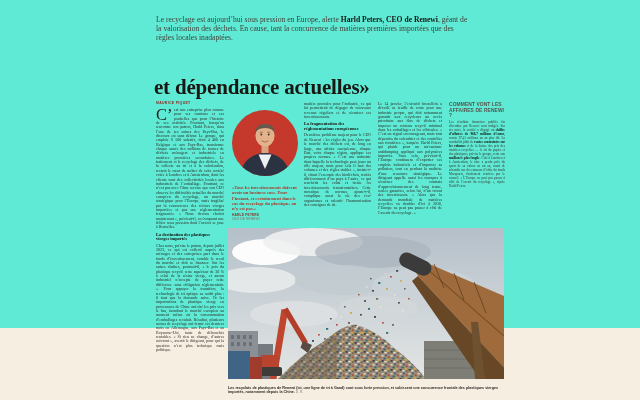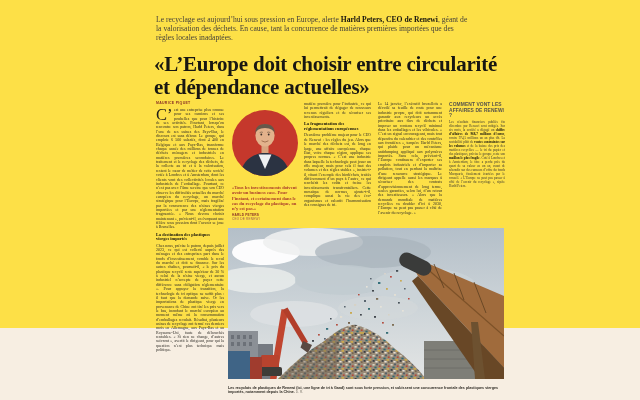--- a/index.html
+++ b/index.html
@@ -1,17 +1,17 @@
 <!DOCTYPE html>
 <html><head>
 <meta charset="utf-8">
 <style>
   html,body{margin:0;padding:0;}
   body{width:640px;height:400px;background:#f7eee2;font-family:"Liberation Serif",serif;overflow:hidden;}
-  .page{position:relative;width:640px;height:328px;background:#fde047;}
+  .page{position:relative;width:640px;height:328px;background:#5eead4;}
   .standfirst{position:absolute;left:156px;top:7px;width:312px;font-size:7.6px;line-height:9.4px;color:#45413a;}
   .standfirst .b{font-weight:bold;color:#15130f;}
   .headline{position:absolute;left:154px;top:53px;width:356px;font-size:21px;line-height:22.5px;font-weight:600;color:#181712;letter-spacing:-0.2px;margin:0;}
   .byline{position:absolute;left:156px;top:101px;font-size:3.5px;font-weight:bold;color:#8a3125;letter-spacing:0.3px;font-family:"Liberation Sans",sans-serif;}
   .col{position:absolute;color:#2f2d28;}
   .body{font-size:4px;line-height:4.35px;text-align:justify;margin:0 0 2px 0;}
   .subhead{font-size:4.4px;line-height:4.8px;font-weight:bold;color:#14120d;margin:3px 0 1.5px 0;}
   .dropcap{float:left;font-size:16.5px;line-height:13px;padding-right:1.5px;color:#211f1a;font-weight:500;}
   .col1{left:156px;top:108px;width:68px;height:288px;overflow:hidden;}
   .col2{left:230px;top:110px;width:70px;height:120px;}
@@ -29,21 +29,21 @@
   .caption{position:absolute;left:228px;top:382px;width:278px;font-family:"Liberation Sans",sans-serif;font-size:3.7px;line-height:4.5px;font-weight:bold;color:#2a2720;}
   .caption .credit{font-weight:normal;color:#7b766b;font-size:3.2px;}
 </style>
 </head>
 <body>
 
 <div class="page">
 
   <p class="standfirst"><span>Le recyclage est aujourd’hui sous pression en Europe, alerte </span><span class="b">Harld Peters, CEO de Renewi</span><span>, géant de la valorisation des déchets. En cause, tant la concurrence de matières premières importées que des règles locales inadaptées.</span></p>
 
-  <h1 class="headline"><span>«L’Europe doit choisir entre circularité</span><br><span>et dépendance actuelles»</span></h1>
+  <h1 class="headline"><br><span>et dépendance actuelles»</span></h1>
 
   <div class="byline">MAURICE PIQUET</div>
 
   <div class="col col1">
     <p class="body"><span class="dropcap">C’</span><span>est une entreprise plus connue pour ses camions et ses poubelles que pour l’histoire de ses activités. Pourtant, lorsqu’on rencontre son patron, Harld Peters, dans l’une de ses usines des Pays-Bas, le discours est sans détour. Le groupe, qui emploie 6 500 salariés, dont 4 400 en Belgique et aux Pays-Bas, transforme chaque année des millions de tonnes de déchets ménagers et industriels en matières premières secondaires. Le traitement et le recyclage des déchets, de la collecte au tri et à la valorisation, restent le cœur de métier de cette société cotée à Londres et à Amsterdam, dont les clients vont des collectivités locales aux industriels de l’emballage. Pourtant, ce n’est pas avec l’âme sereine que son CEO observe les difficultés actuelles du marché européen du recyclage, un marché stratégique pour l’Europe, mais fragilisé par la concurrence des résines vierges importées et par une réglementation fragmentée. « Nous devons choisir maintenant », prévient-il, en évoquant une filière sous pression dont l’avenir se joue à Bruxelles.</span></p>
     <h3 class="subhead">La destination des plastiques vierges importés</h3>
     <p class="body">Chez nous, précise le patron, depuis juillet 2023, ce qui est collecté auprès des ménages et des entreprises part dans le fonds d’investissement, comble le recul du marché et doit se financer. Sur les autres chaînes, poursuit-il, « le prix du plastique recyclé reste supérieur de 30 % à celui de la résine vierge, et aucun industriel n’accepte de payer cette différence sans obligation réglementaire ». Pour appuyer la transition, la technologie de tri optique ne suffit plus : il faut que la demande suive. Or les importations de plastique vierge en provenance de Chine ont tiré les prix vers le bas, inondant le marché européen au moment même où la consommation d’emballages reculait. Résultat, plusieurs usines de recyclage ont fermé ces derniers mois en Allemagne, aux Pays-Bas et au Royaume-Uni, faute de débouchés rentables. « Si rien ne change, d’autres suivront », avertit le dirigeant, pour qui la question n’est plus technique mais politique.</p>
   </div>
 
   <div class="col col2">

